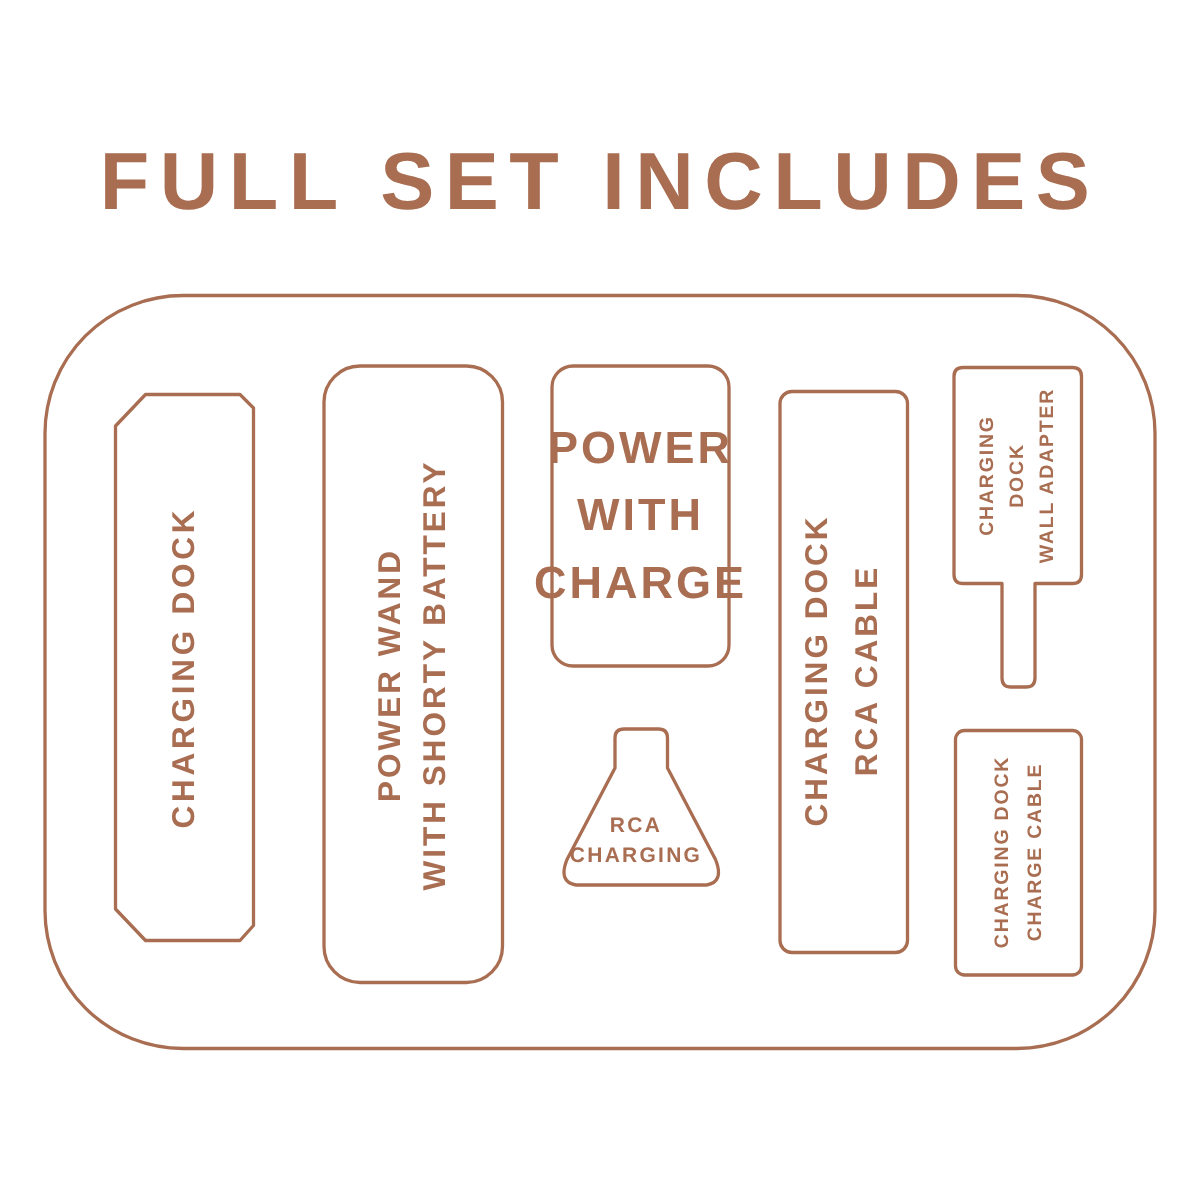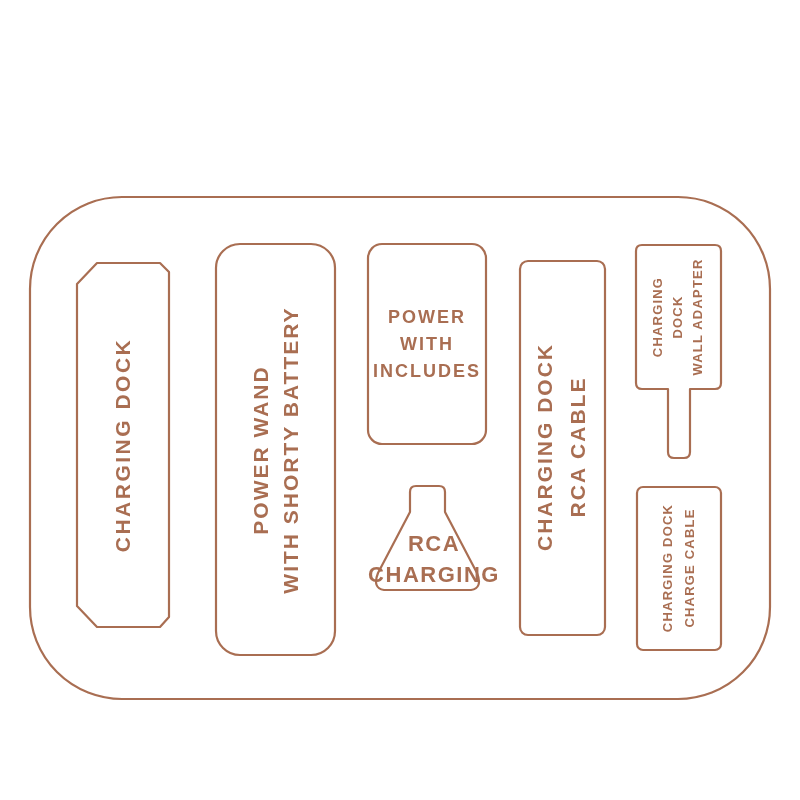--- a/index.html
+++ b/index.html
@@ -48,20 +48,21 @@
   .label.rot {
     transform: translate(-50%, -50%) rotate(-90deg);
   }
   .label span { display: block; white-space: nowrap; }
 </style>
 </head>
 <body>
 
 <div class="stage">
 
+  <div class="title">FULL SET INCLUDES</div>
 
   <svg class="diagram-svg" viewBox="0 0 800 800" aria-hidden="true">
 
     <rect class="outline" x="30" y="197" width="740" height="502" rx="92"></rect>
 
     <path class="outline" d="M 97 263 L 160 263 L 169 272 L 169 617 L 160 627 L 97 627 L 77 606 L 77 284 Z"></path>
 
     <rect class="outline" x="216" y="244" width="119" height="411" rx="24"></rect>
 
     <rect class="outline" x="368" y="244" width="118" height="200" rx="14"></rect>
@@ -77,27 +78,27 @@
 
   <div class="label rot" style="left:123px; top:445px; font-size:21px; letter-spacing:2.5px;">
     <span>CHARGING DOCK</span>
   </div>
 
   <div class="label rot" style="left:276px; top:450px; font-size:21px; line-height:1.45; letter-spacing:2px;">
     <span>POWER WAND</span>
     <span>WITH SHORTY BATTERY</span>
   </div>
 
-  <div class="label" style="left:427px; top:344px; font-size:18px; line-height:1.5; letter-spacing:2px;">
+  <div class="label" style="left:427px; top:344px; font-size:30px; line-height:1.5; letter-spacing:2px;">
     <span>POWER</span>
     <span>WITH</span>
-    <span>INCLUDES</span>
+    <span>CHARGE</span>
   </div>
 
-  <div class="label" style="left:434px; top:560px; font-size:22px; line-height:1.4; letter-spacing:1.5px;">
+  <div class="label" style="left:424px; top:560px; font-size:14px; line-height:1.4; letter-spacing:1.5px;">
     <span>RCA</span>
     <span>CHARGING</span>
   </div>
 
   <div class="label rot" style="left:562px; top:447px; font-size:21px; line-height:1.55; letter-spacing:2px;">
     <span>CHARGING DOCK</span>
     <span>RCA CABLE</span>
   </div>
 
   <div class="label rot" style="left:678px; top:317px; font-size:13px; line-height:1.55; letter-spacing:1.2px;">

